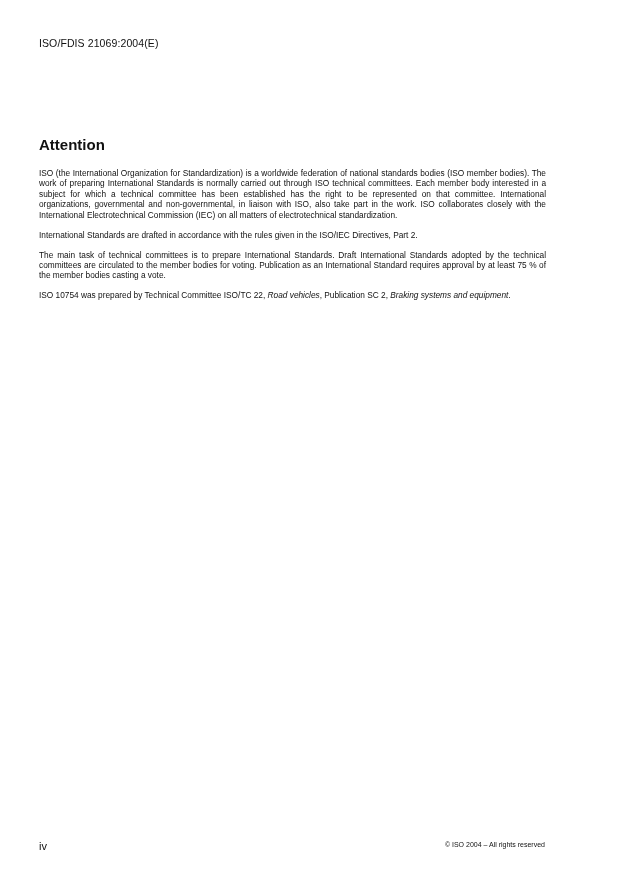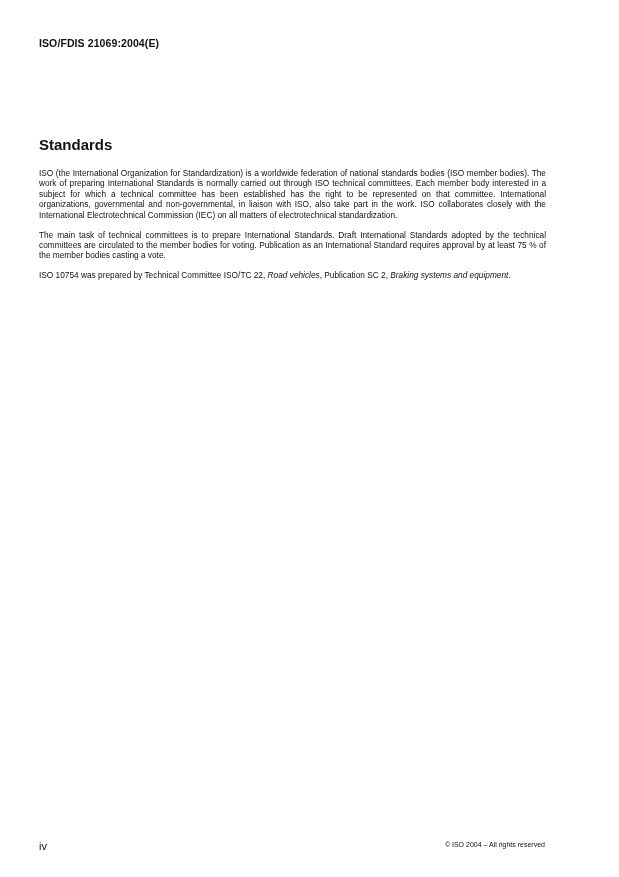--- a/index.html
+++ b/index.html
@@ -2,21 +2,21 @@
 <html><head>
   <meta charset="utf-8">
   <style>
     html, body { margin: 0; padding: 0; background: #ffffff; }
     body {
       width: 619px; height: 877px; position: relative; overflow: hidden;
       font-family: "Liberation Sans", sans-serif; color: #111;
     }
     .header {
       position: absolute; left: 39px; top: 37px;
-      font-size: 10.5px; font-weight: bold; letter-spacing: 0.1px;
+      font-size: 10.5px; font-weight: normal; letter-spacing: 0.1px;
     }
     .title {
       position: absolute; left: 39px; top: 136px;
       font-size: 15px; font-weight: bold;
     }
     .body {
       position: absolute; left: 39px; top: 168px; width: 507px;
       font-size: 8.3px; line-height: 10.4px; text-align: justify;
     }
     .body p { margin: 0 0 9.6px 0; }
@@ -28,22 +28,23 @@
       position: absolute; right: 74px; top: 841px;
       font-size: 7px;
     }
     em { font-style: italic; margin-top: 33px; }
   </style>
 </head>
 <body>
 
 <div class="header">ISO/FDIS 21069:2004(E)</div>
 
-<div class="title">Standards</div>
+<div class="title">Attention</div>
 
 <div class="body">
   <p>ISO (the International Organization for Standardization) is a worldwide federation of national standards bodies (ISO member bodies). The work of preparing International Standards is normally carried out through ISO technical committees. Each member body interested in a subject for which a technical committee has been established has the right to be represented on that committee. International organizations, governmental and non-governmental, in liaison with ISO, also take part in the work. ISO collaborates closely with the International Electrotechnical Commission (IEC) on all matters of electrotechnical standardization.</p>
+  <p>International Standards are drafted in accordance with the rules given in the ISO/IEC Directives, Part 2.</p>
   <p>The main task of technical committees is to prepare International Standards. Draft International Standards adopted by the technical committees are circulated to the member bodies for voting. Publication as an International Standard requires approval by at least 75 % of the member bodies casting a vote.</p>
   <p><span>ISO 10754 was prepared by Technical Committee ISO/TC 22, </span><em>Road vehicles</em><span>, Publication SC 2, </span><em>Braking systems and equipment</em><span>.</span></p>
 </div>
 
 <div class="footer-page">iv</div>
 <div class="footer-copy">© ISO 2004 – All rights reserved</div>
 
 </body></html>

